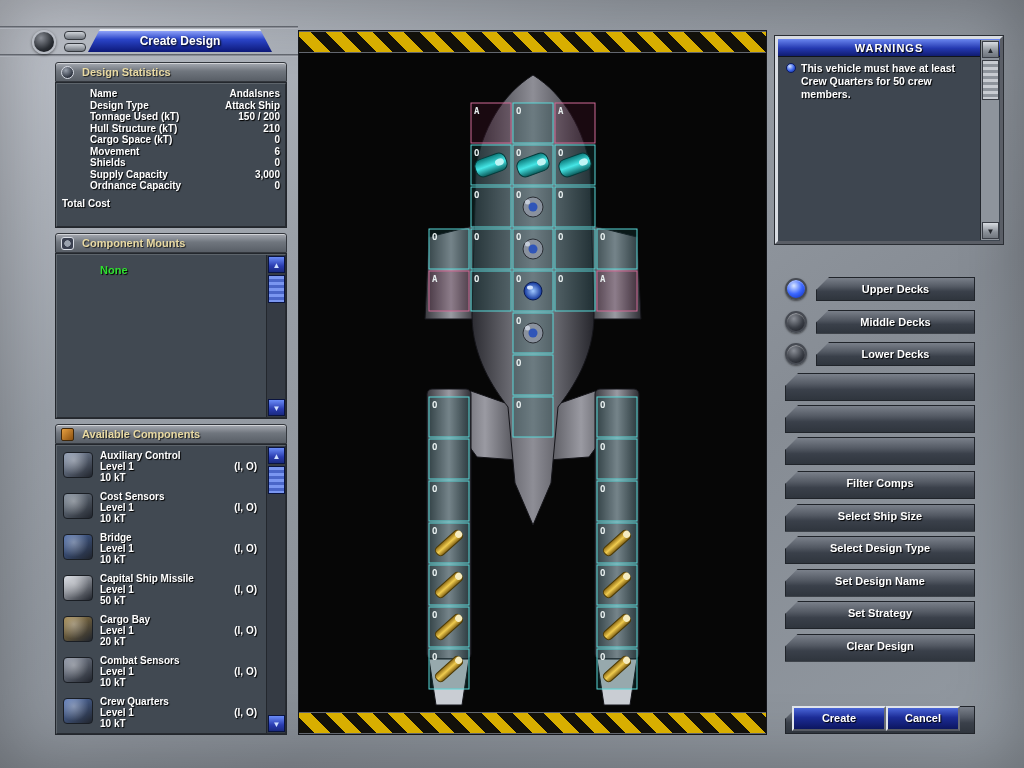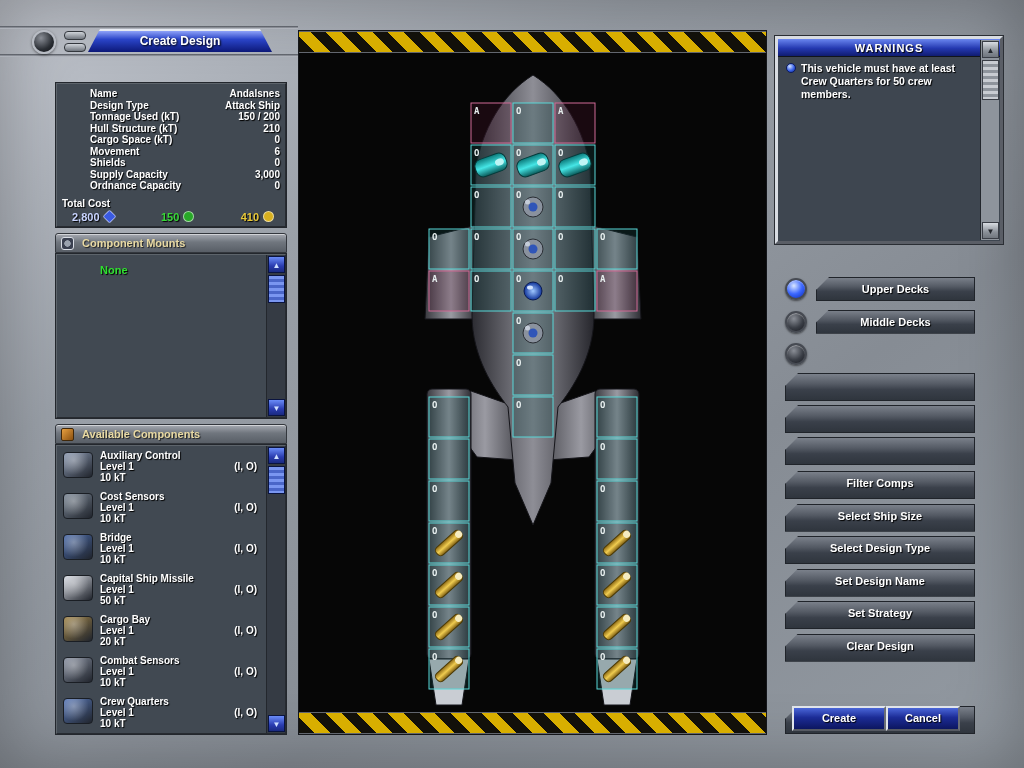--- a/index.html
+++ b/index.html
@@ -120,20 +120,24 @@
   <div class="groove" style="left:0;top:54px;width:298px;"></div>
 
   <div class="win-knob"></div>
   <div class="win-pill p1"></div>
   <div class="win-pill p2"></div>
 
   <div class="title-tab">
     <span>Create Design</span>
   </div>
 
+  <div class="sec-hdr" style="top:62px;">
+    <span class="hdr-icon"></span>
+    <span>Design Statistics</span>
+  </div>
   <div class="panel-box" id="stats-box">
     <div id="stats-rows">
         <div class="stat-row">
           <span>Name</span>
           <span>Andalsnes</span>
         </div>
         <div class="stat-row">
           <span>Design Type</span>
           <span>Attack Ship</span>
         </div>
@@ -160,34 +164,20 @@
         <div class="stat-row">
           <span>Supply Capacity</span>
           <span>3,000</span>
         </div>
         <div class="stat-row">
           <span>Ordnance Capacity</span>
           <span>0</span>
         </div>
       </div>
     <div class="total-label">Total Cost</div>
-    <div class="cost-row" id="cost-row">
-        <span class="cost">
-          <span style="color: rgb(200, 212, 255);">2,800</span>
-          <span class="cost-icon minerals" style="background: rgb(58, 90, 224);"></span>
-        </span>
-        <span class="cost">
-          <span style="color: rgb(56, 216, 56);">150</span>
-          <span class="cost-icon organics" style="background: rgb(40, 168, 40);"></span>
-        </span>
-        <span class="cost">
-          <span style="color: rgb(232, 200, 56);">410</span>
-          <span class="cost-icon radioactives" style="background: rgb(216, 176, 32);"></span>
-        </span>
-      </div>
   </div>
 
   <div class="sec-hdr" style="top:233px;">
     <span class="hdr-icon mount"></span>
     <span>Component Mounts</span>
   </div>
   <div class="panel-box" id="mounts-box">
     <span id="mounts-none" style="color: rgb(48, 224, 48);">None</span>
     <div class="vscroll">
       <div class="sarrow up"></div>
@@ -586,20 +576,21 @@
       <div class="deck-row" style="top: 277px;">
         <div class="orb sel"></div>
         <div class="deck-bar se-btn">Upper Decks</div>
       </div>
       <div class="deck-row" style="top: 309.5px;">
         <div class="orb"></div>
         <div class="deck-bar se-btn">Middle Decks</div>
       </div>
       <div class="deck-row" style="top: 342px;">
         <div class="orb"></div>
+        <div class="deck-bar se-btn">Lower Decks</div>
       </div>
       <div class="se-btn abs-bar" style="top: 373px; left: 785px;"></div>
       <div class="se-btn abs-bar" style="top: 405px; left: 785px;"></div>
       <div class="se-btn abs-bar" style="top: 437px; left: 785px;"></div>
       <div class="se-btn abs-bar" style="top: 471px; left: 785px;">Filter Comps</div>
       <div class="se-btn abs-bar" style="top: 503.5px; left: 785px;">Select Ship Size</div>
       <div class="se-btn abs-bar" style="top: 536px; left: 785px;">Select Design Type</div>
       <div class="se-btn abs-bar" style="top: 568.5px; left: 785px;">Set Design Name</div>
       <div class="se-btn abs-bar" style="top: 601px; left: 785px;">Set Strategy</div>
       <div class="se-btn abs-bar" style="top: 633.5px; left: 785px;">Clear Design</div>

